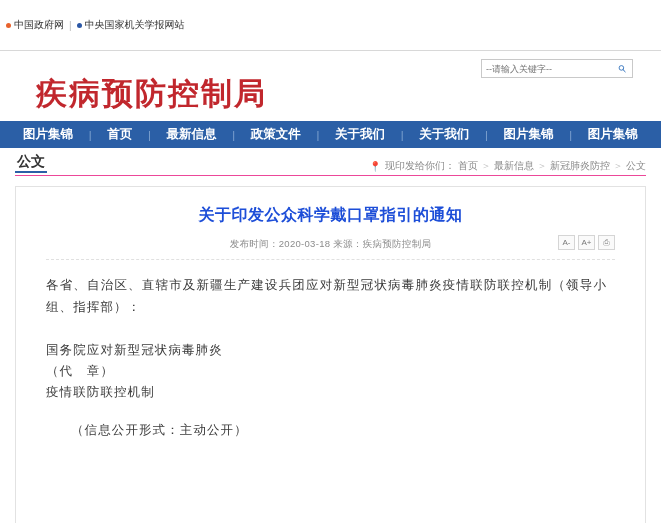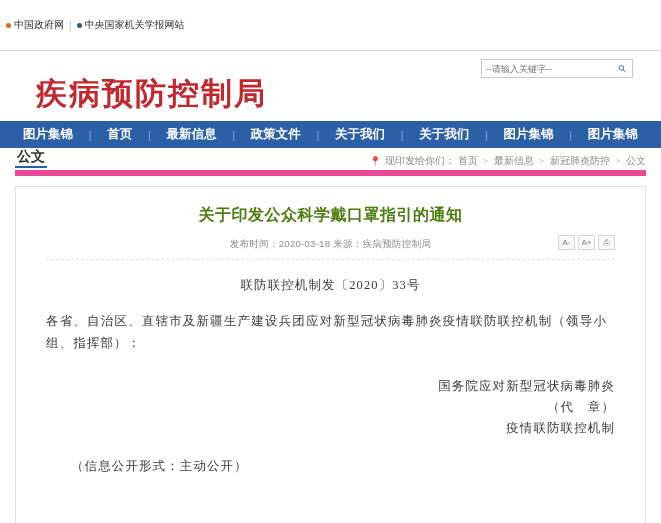--- a/index.html
+++ b/index.html
@@ -130,21 +130,21 @@
   .nav-div {
     color: #7fa3d0;
     font-size: 11px;
   }
 
   
   .crumbrow {
     width: 631px;
     margin: 0 auto;
     height: 28px;
-    border-bottom: 6px solid #ec4899;
+    border-bottom: 1px solid #ec4899;
     display: flex;
     align-items: flex-end;
     justify-content: space-between;
     padding-bottom: 2px;
     box-sizing: border-box;
   }
   .crumb-title {
     font-size: 14px;
     font-weight: bold;
     color: #333;
@@ -174,21 +174,21 @@
     border-bottom: none;
     box-sizing: border-box;
     min-height: 360px;
     padding: 14px 30px 0 30px;
     background: #fff;
   }
   .doc-title {
     text-align: center;
     font-family: "Liberation Serif", serif;
     font-size: 16px;
-    color: #4d7c0f;
+    color: #1d4ed8;
     font-weight: bold;
     margin: 4px 0 12px 0;
     letter-spacing: 0.5px;
   }
   .meta-row {
     display: flex;
     align-items: center;
     justify-content: center;
     position: relative;
     font-size: 9.5px;
@@ -225,21 +225,20 @@
     letter-spacing: 1.1px;
   }
   .doc-num {
     text-align: center;
     margin-bottom: 14px;
   }
   .para { margin: 0 8px 2px 0; text-align: justify; }
   .para.indent { text-indent: 25px; }
   .sign {
     margin-top: 22px;
-    text-align: right;
     line-height: 21px;
   }
   .footnote {
     margin-top: 16px;
     text-indent: 25px;
   }
 </style>
 </head>
 <body>
 
@@ -308,21 +307,20 @@
   <div class="meta-row">
     <span class="meta-text">发布时间：2020-03-18  来源：疾病预防控制局</span>
     <div class="meta-tools">
       <div class="tool-btn">A-</div>
       <div class="tool-btn">A+</div>
       <div class="tool-btn">⎙</div>
     </div>
   </div>
 
   <div class="doc-body">
-    <div class="doc-num">联防联控机制发〔2020〕33号</div>
 
     <p class="para">各省、自治区、直辖市及新疆生产建设兵团应对新型冠状病毒肺炎疫情联防联控机制（领导小组、指挥部）：</p>
 
     <div class="sign">
       <div>国务院应对新型冠状病毒肺炎</div>
       <div>（代　章）</div>
       <div>疫情联防联控机制</div>
     </div>
 
     <div class="footnote">（信息公开形式：主动公开）</div>

